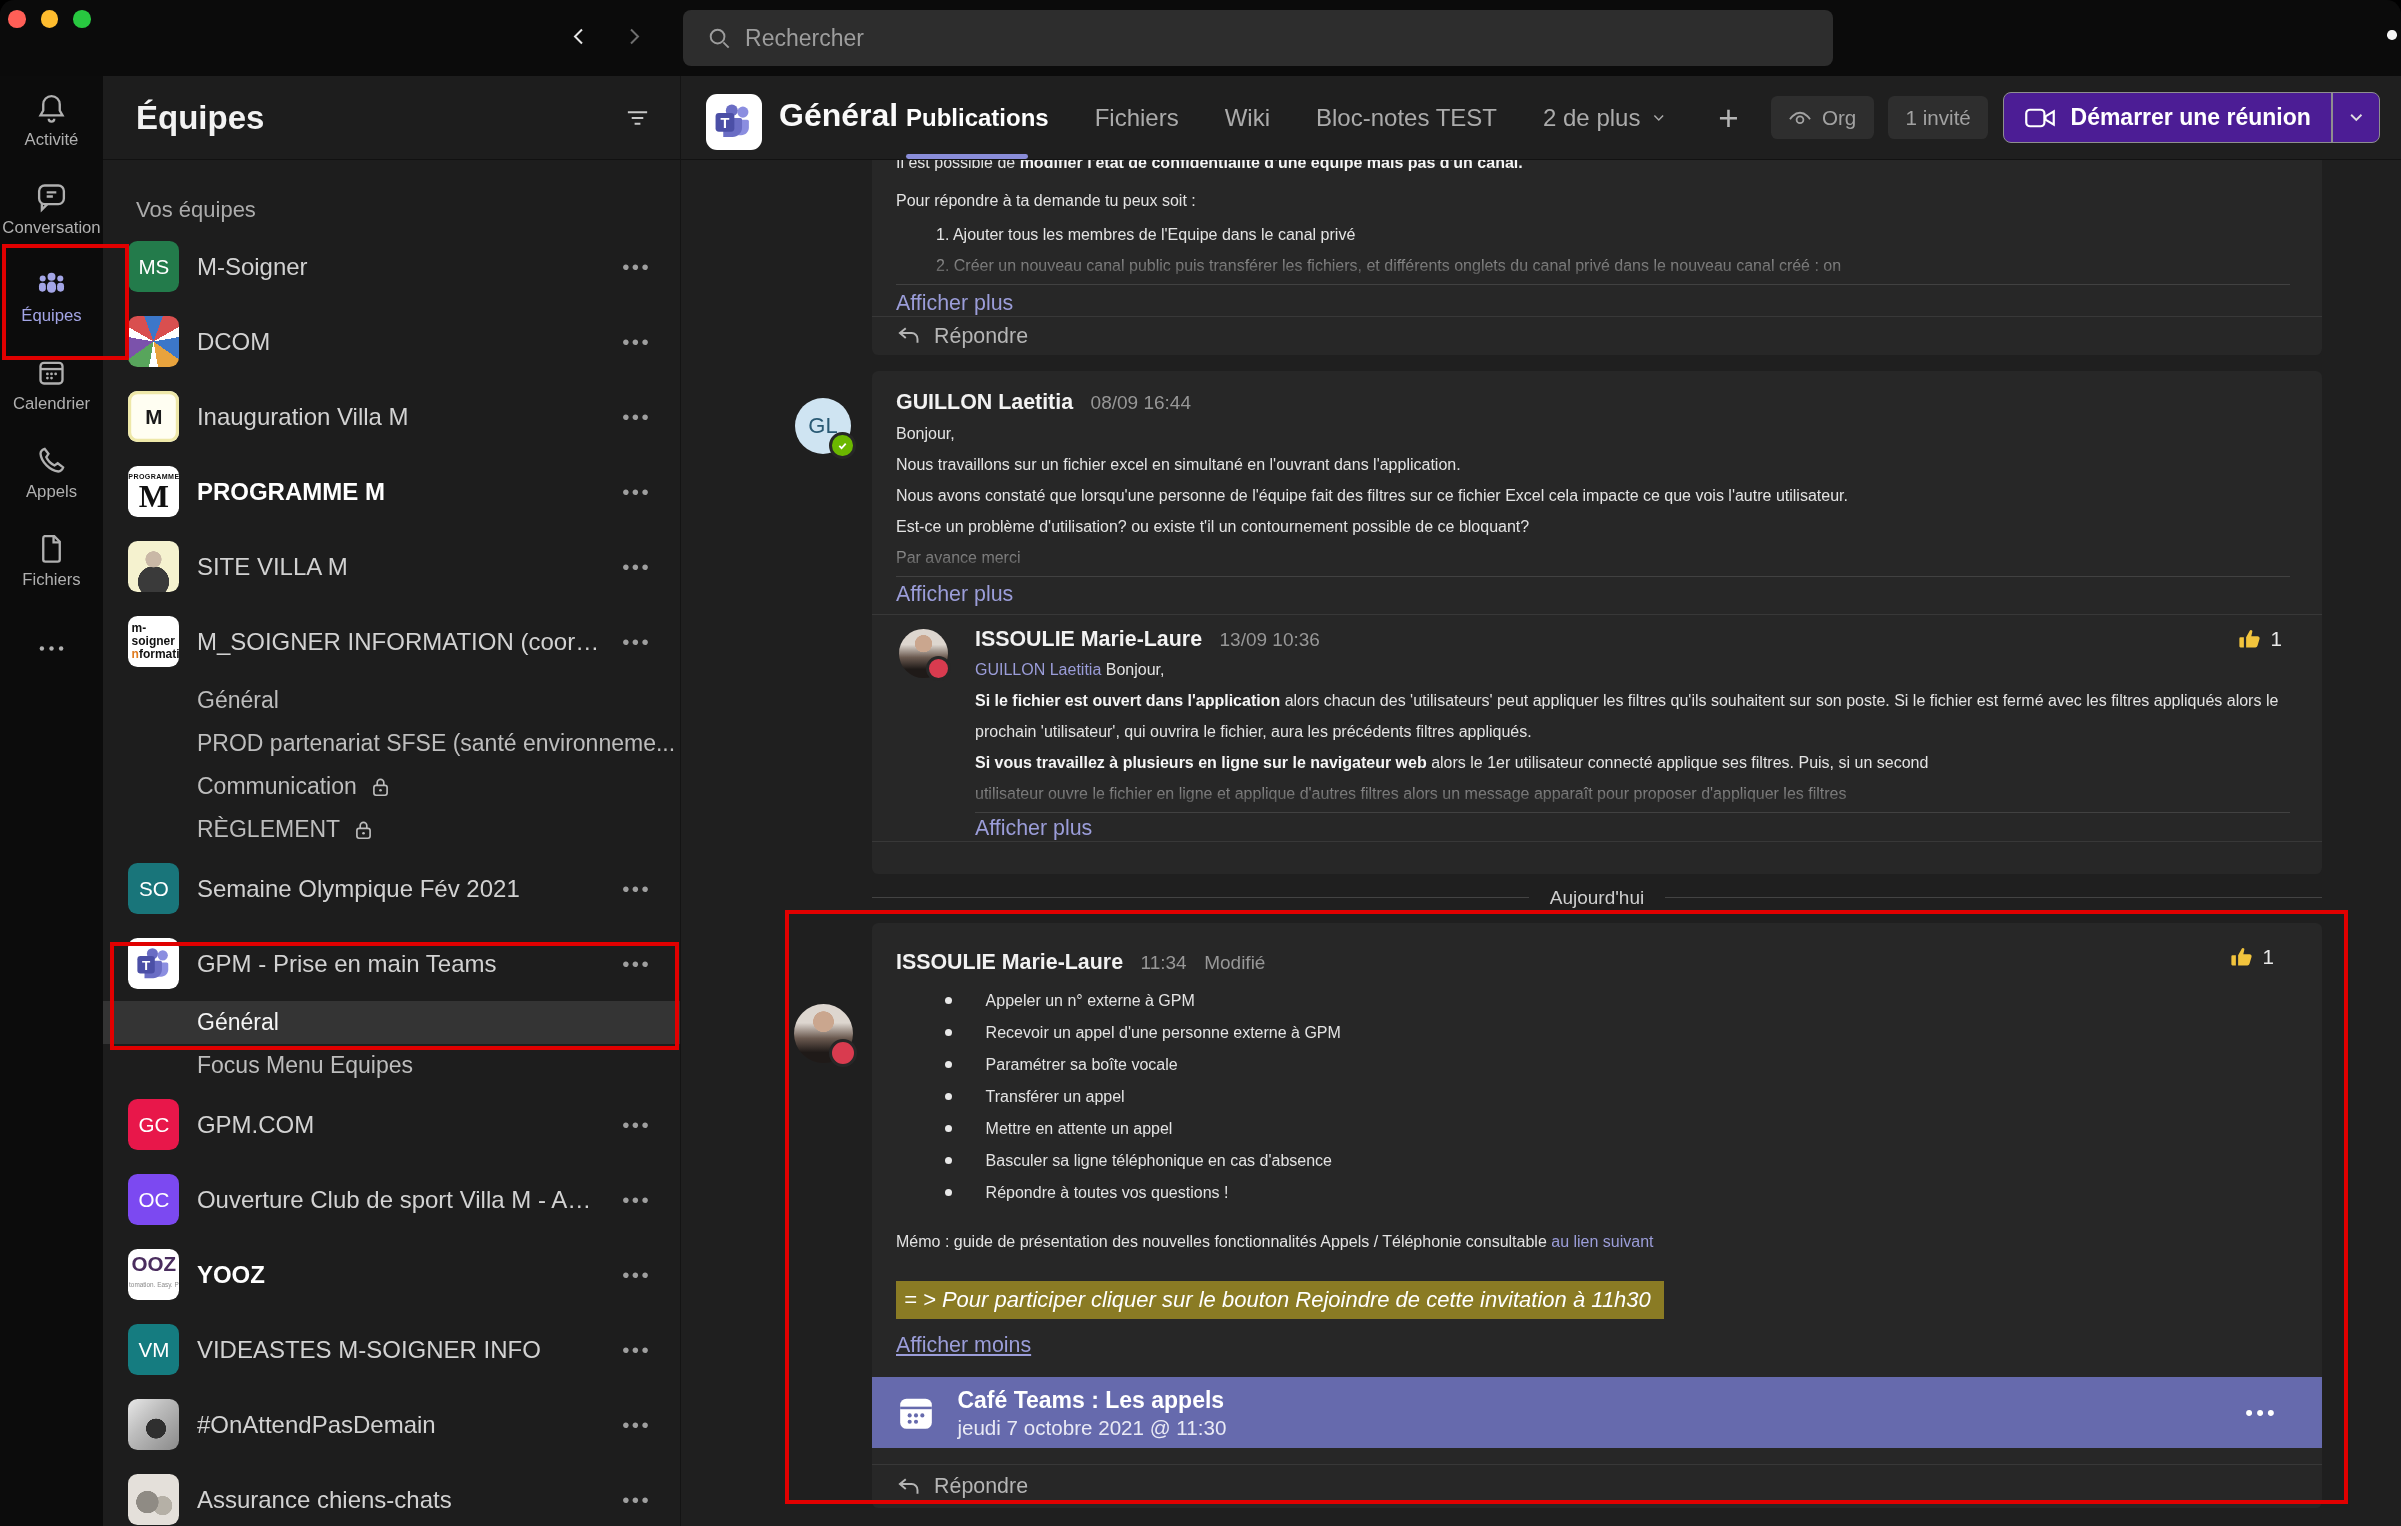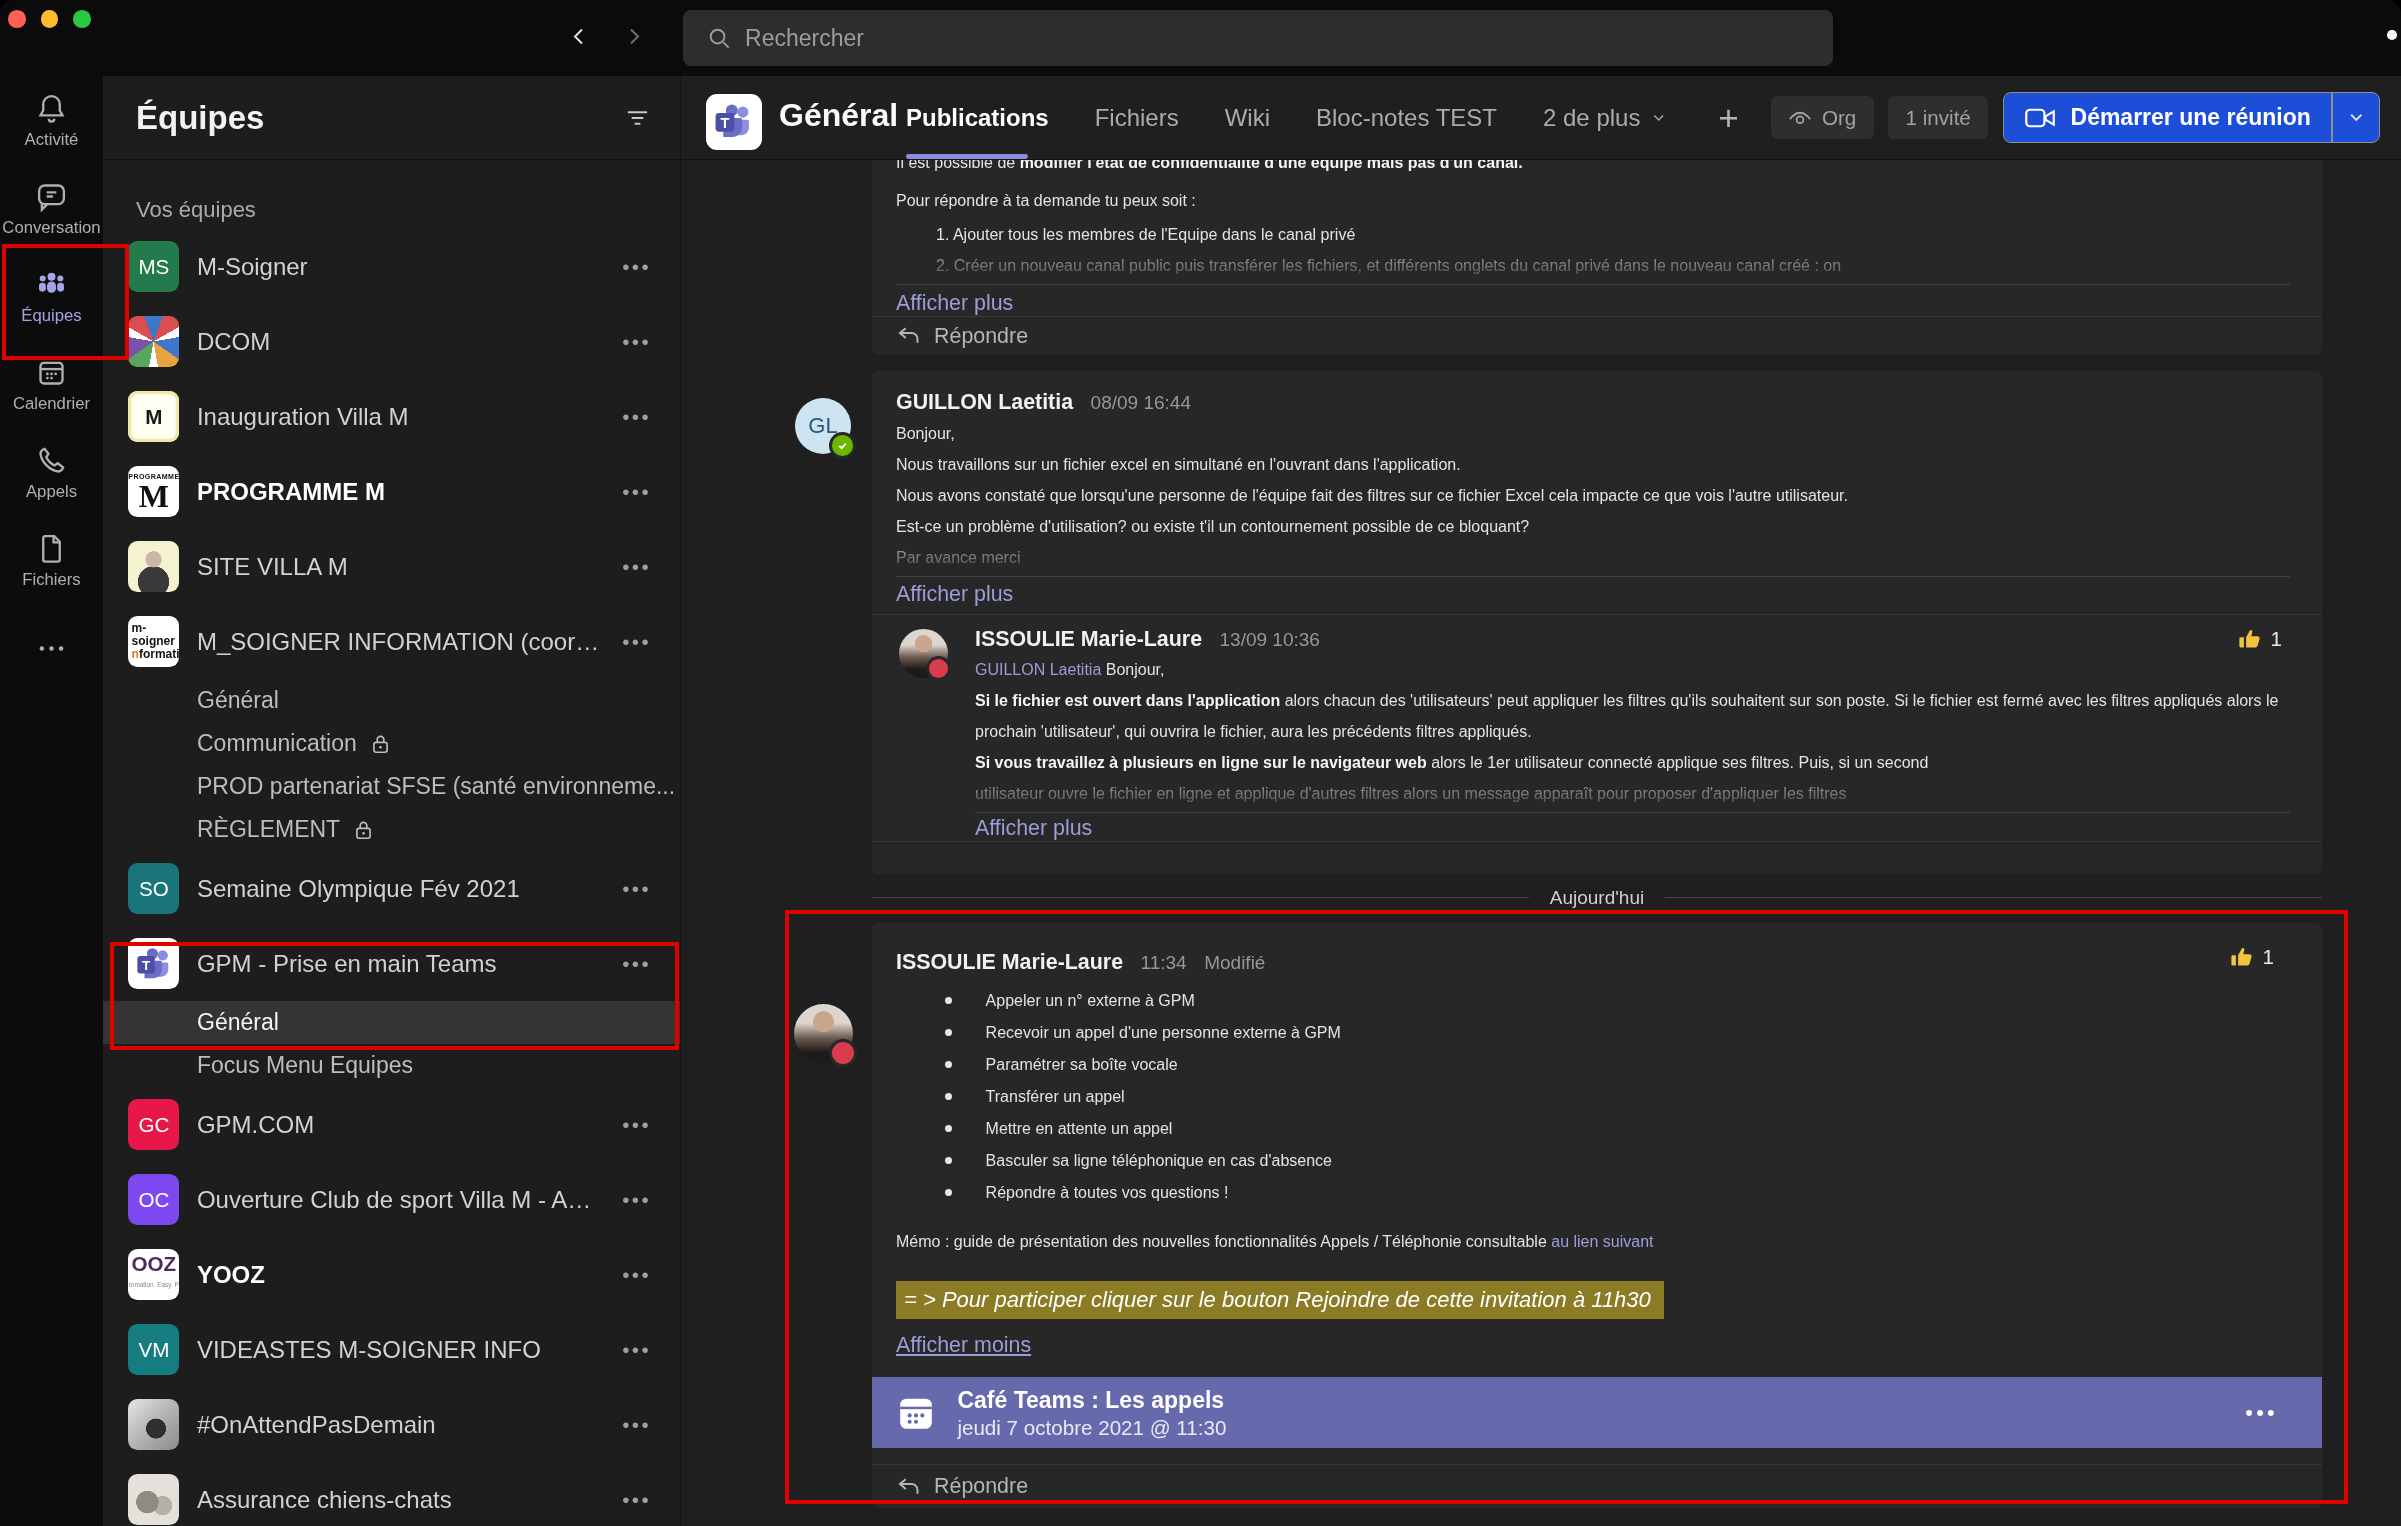--- a/index.html
+++ b/index.html
@@ -59,21 +59,21 @@
   .chan-avatar{position:absolute;left:24.6px;top:17.5px;width:56px;height:56px;background:#fff;border-radius:11px;display:flex;align-items:center;justify-content:center;}
   .chan-title{position:absolute;left:98px;top:20.6px;font-size:32px;font-weight:700;color:#fafafa;}
   .tabs{position:absolute;left:225px;top:0;height:83px;display:flex;align-items:center;gap:46px;font-size:24px;color:#ababab;}
   .tab{cursor:pointer;white-space:nowrap;}
   .tab.active{color:#fff;font-weight:700;}
   .tab-underline{position:absolute;left:225px;top:78px;width:122px;height:4.8px;background:#8a8dd9;border-radius:2.4px;}
   .more-tab{display:flex;align-items:center;gap:9.5px;}
   .plus-tab{font-size:35px;color:#b5b5b5;font-weight:300;margin-left:4.8px;}
   .hdr-right{position:absolute;right:22px;top:0;height:83px;display:flex;align-items:center;gap:14.3px;}
   .pill{height:43px;background:#2e2e2e;border-radius:6.4px;display:flex;align-items:center;gap:9.5px;padding:0 17.5px;color:#a2a2a2;font-size:20.6px;}
-  .meet-btn{height:49px;border:1.6px solid #8f8f8f;border-radius:8px;display:flex;align-items:center;background:#1d4ed8;color:#fff;cursor:pointer;}
+  .meet-btn{height:49px;border:1.6px solid #8f8f8f;border-radius:8px;display:flex;align-items:center;background:#4c1d95;color:#fff;cursor:pointer;}
   .meet-main{display:flex;align-items:center;gap:14.3px;padding:0 20.6px;font-size:23px;font-weight:600;}
   .meet-split{width:1.6px;height:100%;background:#8f8f8f;}
   .meet-chev{width:46px;display:flex;align-items:center;justify-content:center;color:#e0e0e0;}
 
   
   .gutter-avatar{position:absolute;border-radius:50%;overflow:visible;}
   .card{position:absolute;left:191px;width:1450px;background:#272727;border-radius:6.4px;box-sizing:border-box;display:flex;flex-direction:column;overflow:hidden;}
   .card .content{padding:0 32px 0 24px;}
   .msg-body{font-size:16px;line-height:31px;color:#e3e3e3;}
   .msg-body .b{font-weight:700;color:#f5f5f5;}
@@ -290,31 +290,31 @@
             <span><span class="orange">n</span>formation</span>
           </div>
         </div>
         <span class="team-label">M_SOIGNER INFORMATION (coord. ...</span>
         <span class="row-dots">•••</span>
       </div>
       <div class="chan-row">
         <span>Général</span>
       </div>
       <div class="chan-row">
+        <span>PROD partenariat SFSE (santé environneme...</span>
+      </div>
+      <div class="chan-row">
         <span>Communication</span>
         <span class="lock">
           <svg viewBox="0 0 16 20" fill="none" stroke="#bdbdbd" stroke-width="1.5">
             <rect x="2" y="8.5" width="12" height="9" rx="2"></rect>
             <path d="M5 8.5V6a3 3 0 0 1 6 0v2.5"></path>
             <circle cx="8" cy="13" r="1.2" fill="#bdbdbd" stroke="none"></circle>
           </svg>
         </span>
-      </div>
-      <div class="chan-row">
-        <span>PROD partenariat SFSE (santé environneme...</span>
       </div>
       <div class="chan-row">
         <span>RÈGLEMENT</span>
         <span class="lock">
           <svg viewBox="0 0 16 20" fill="none" stroke="#bdbdbd" stroke-width="1.5">
             <rect x="2" y="8.5" width="12" height="9" rx="2"></rect>
             <path d="M5 8.5V6a3 3 0 0 1 6 0v2.5"></path>
             <circle cx="8" cy="13" r="1.2" fill="#bdbdbd" stroke="none"></circle>
           </svg>
         </span>

